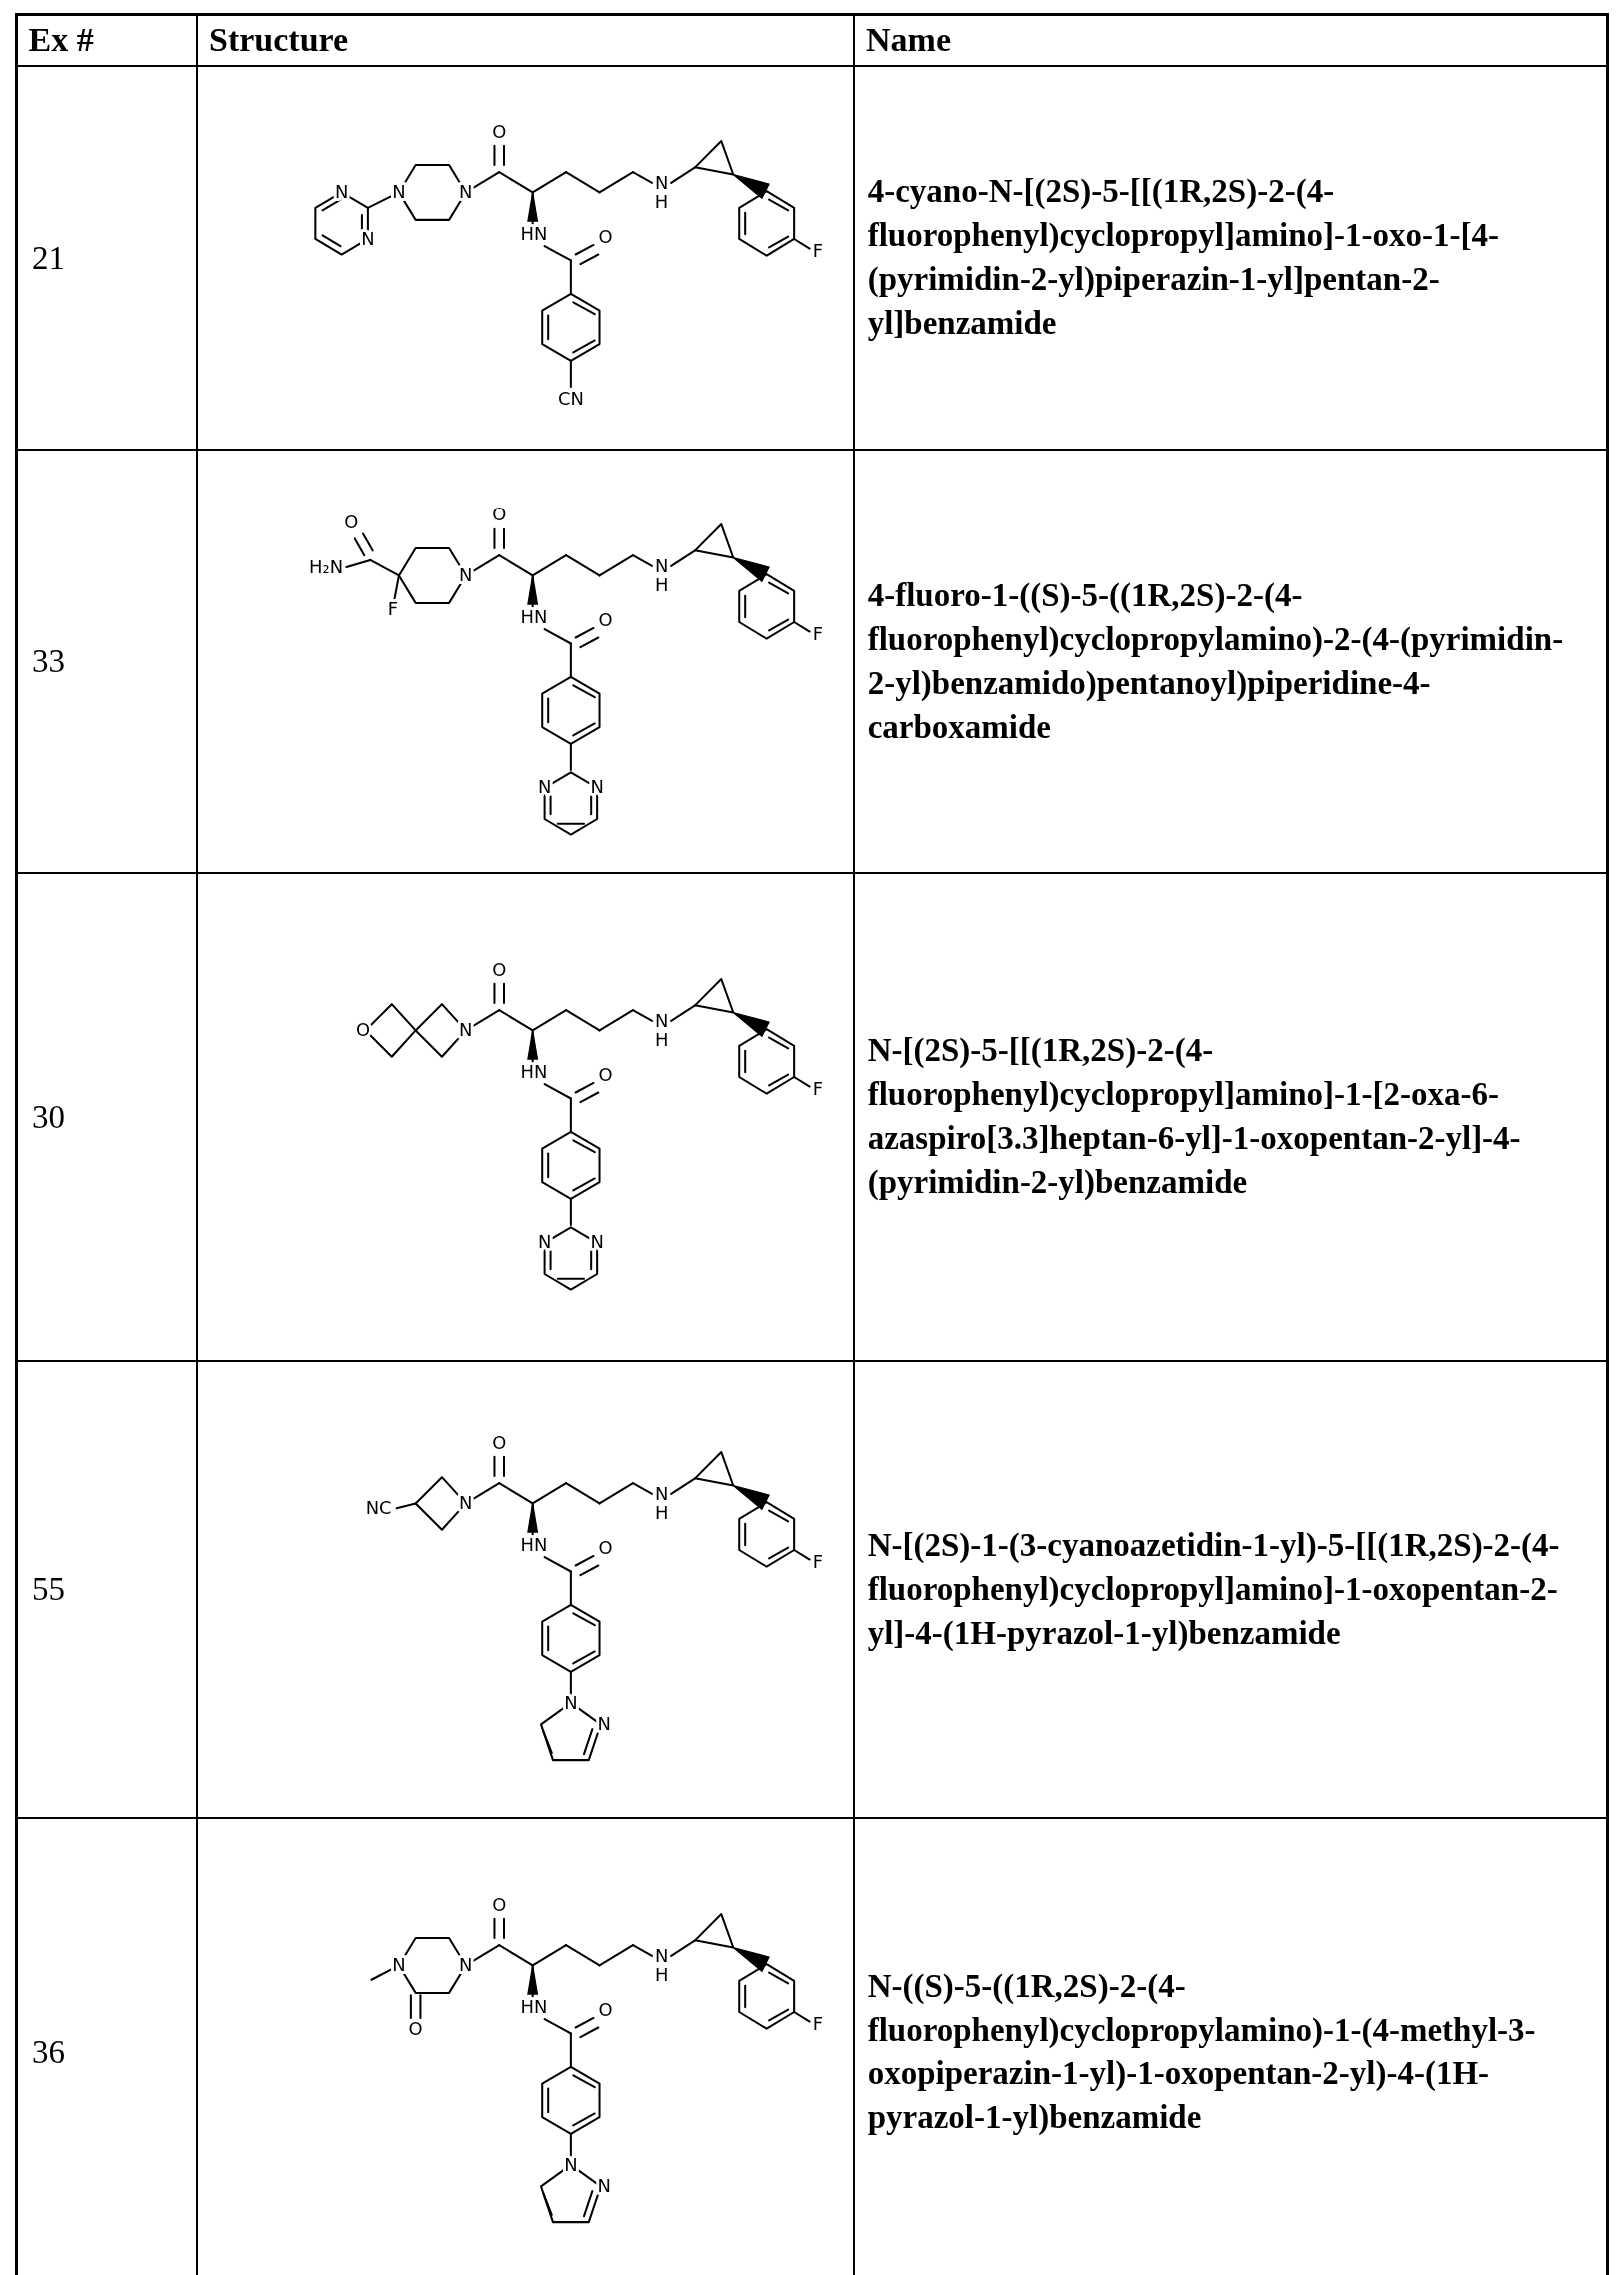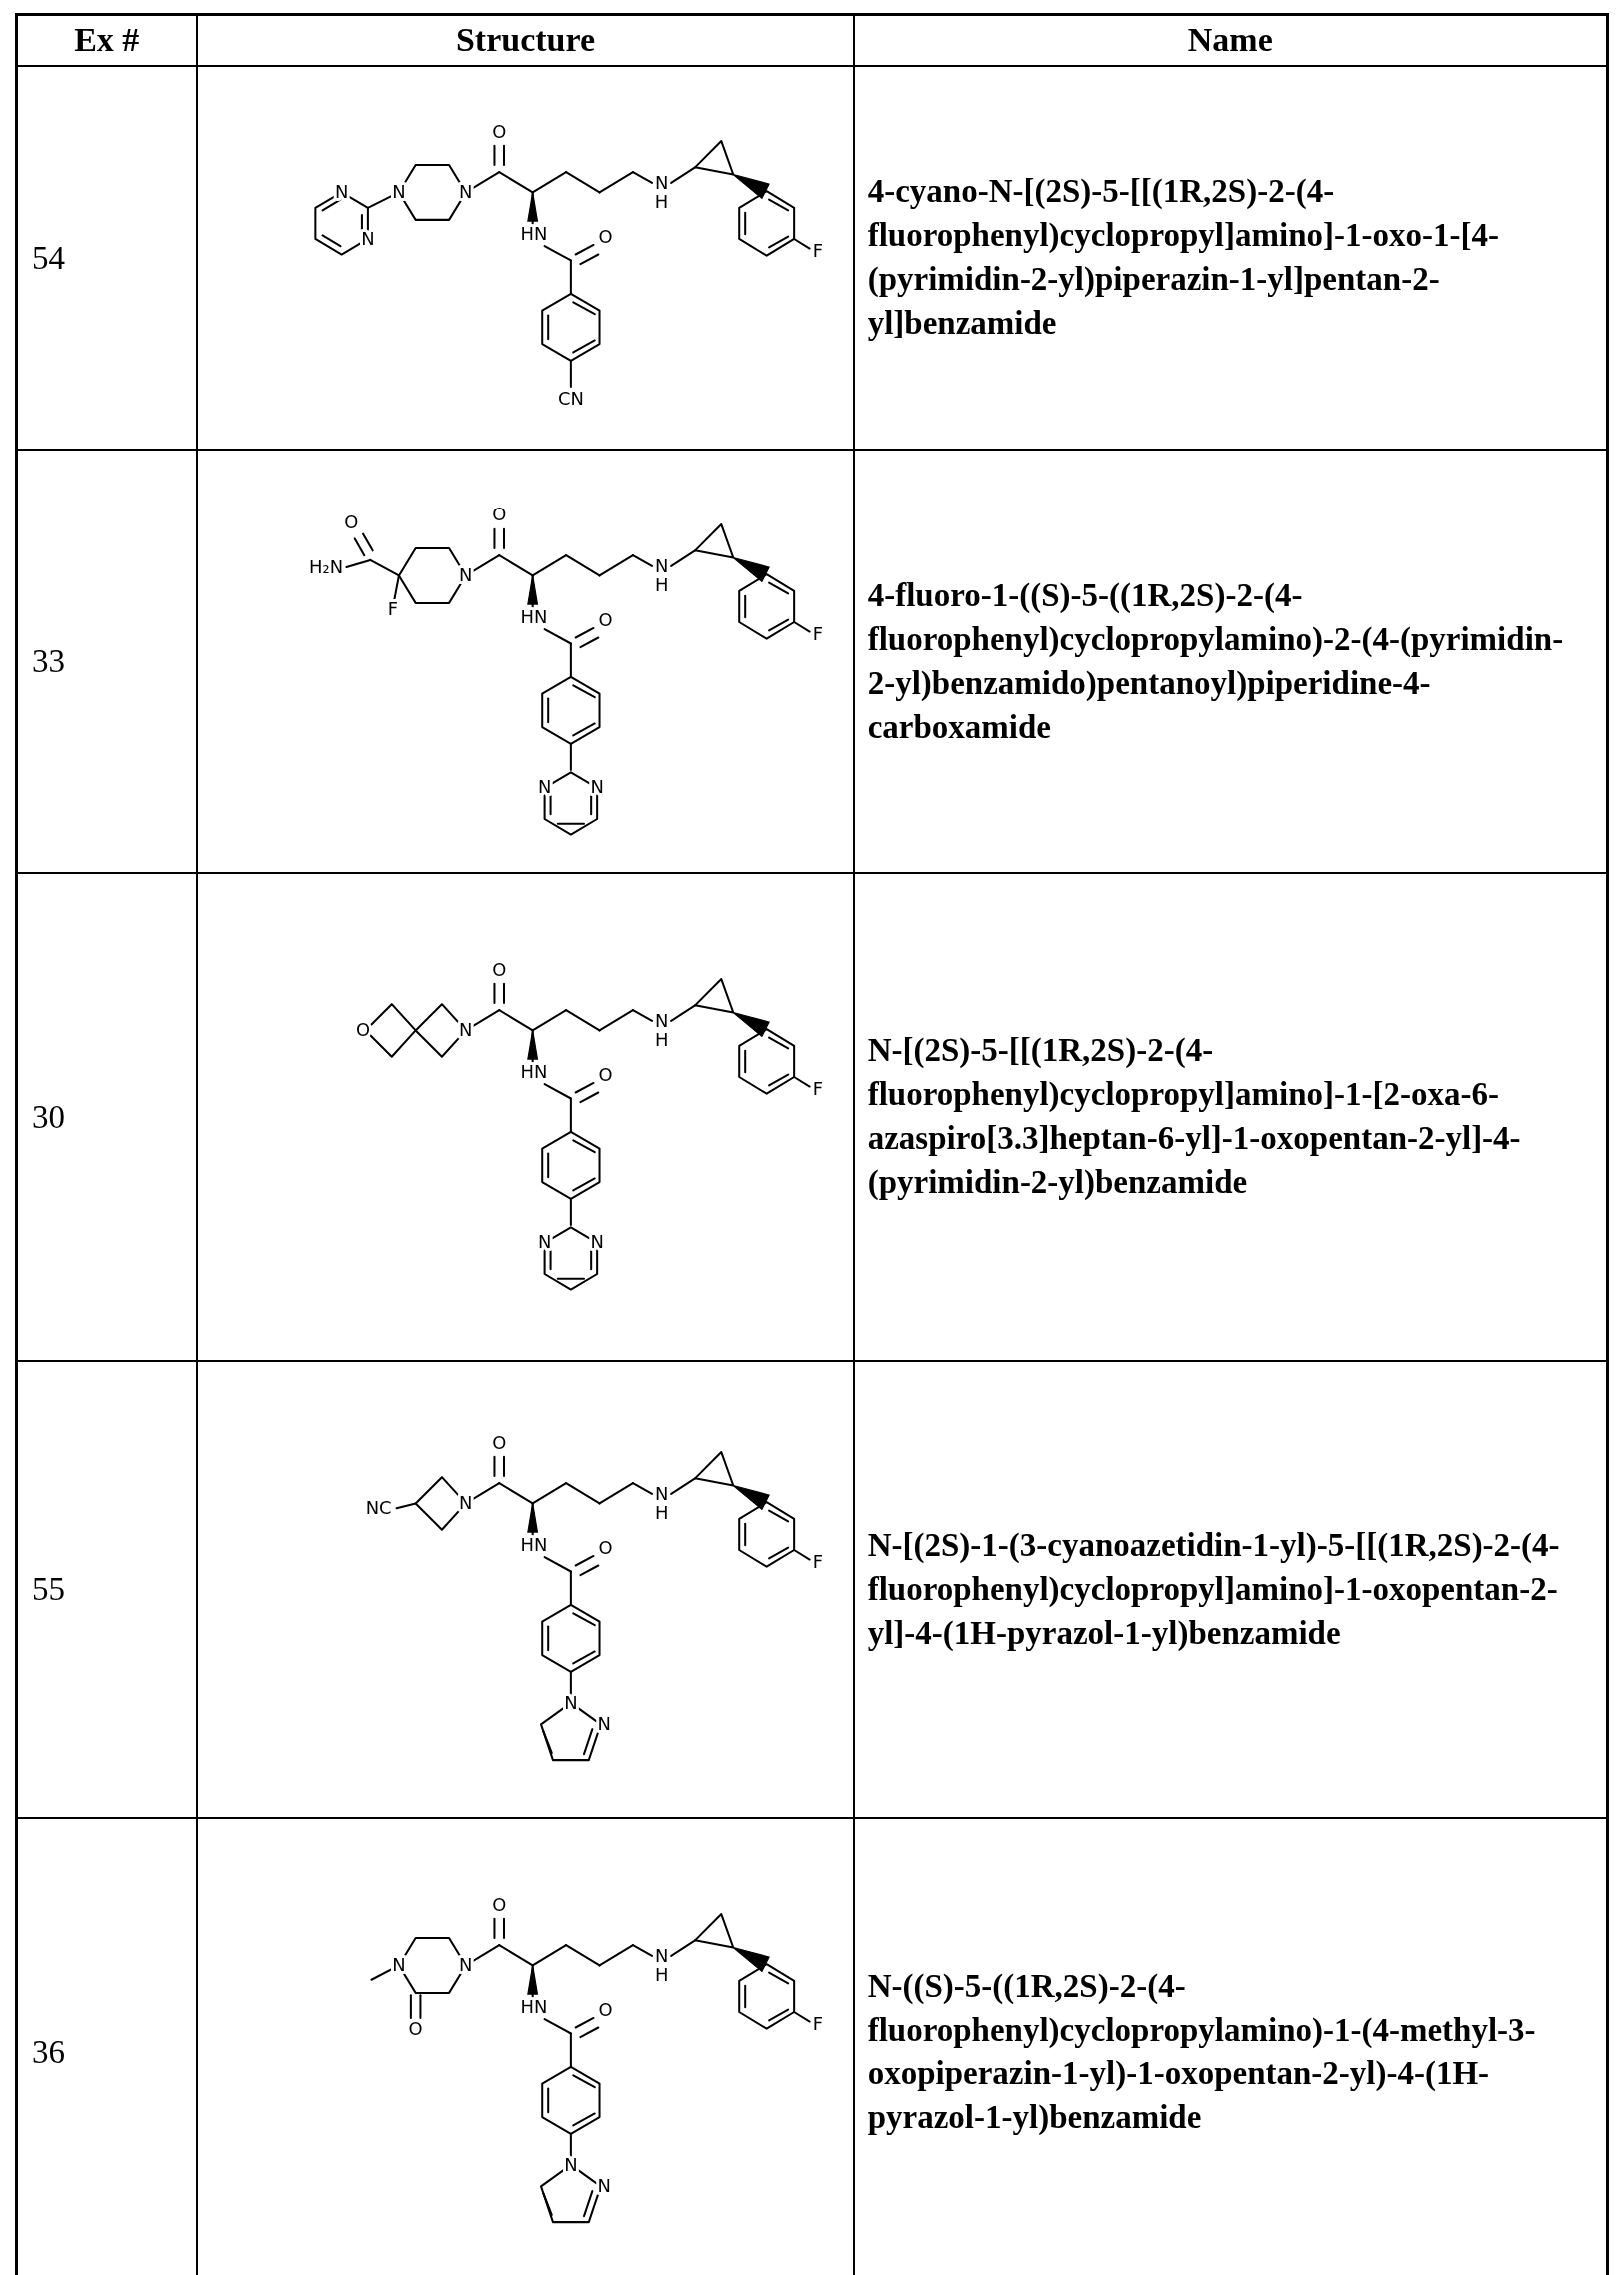--- a/index.html
+++ b/index.html
@@ -16,21 +16,21 @@
     border:3.6px solid #000;
   }
   th,td{
     border:2.7px solid #000;
     vertical-align:middle;
     box-sizing:border-box;
   }
   th{
     font-size:34px;
     font-weight:bold;
-    text-align:center;
+    text-align:left;
     padding:5.4px 11px;
     height:52px;
   }
   col.c-ex{width:181px;}
   col.c-struct{width:657px;}
   td.ex{
     font-size:33px;
     padding:0 0 0 14.5px;
     vertical-align:middle;
   }
@@ -75,21 +75,21 @@
   </colgroup>
   <thead>
     <tr>
       <th>Ex #</th>
       <th>Structure</th>
       <th>Name</th>
     </tr>
   </thead>
   <tbody>
     <tr class="r0">
-      <td class="ex">54</td>
+      <td class="ex">21</td>
       <td class="struct">
         <div class="mol-box">
             <svg viewBox="0 0 500 300">
               <polyline points="200,95 228,78"></polyline>
               <polyline points="224,72 224,56"></polyline>
               <polyline points="232,72 232,56"></polyline>
               <polyline points="228,78 256,95"></polyline>
               <polyline points="256,95 284,78"></polyline>
               <polyline points="284,78 312,95"></polyline>
               <polyline points="312,95 340,78"></polyline>

